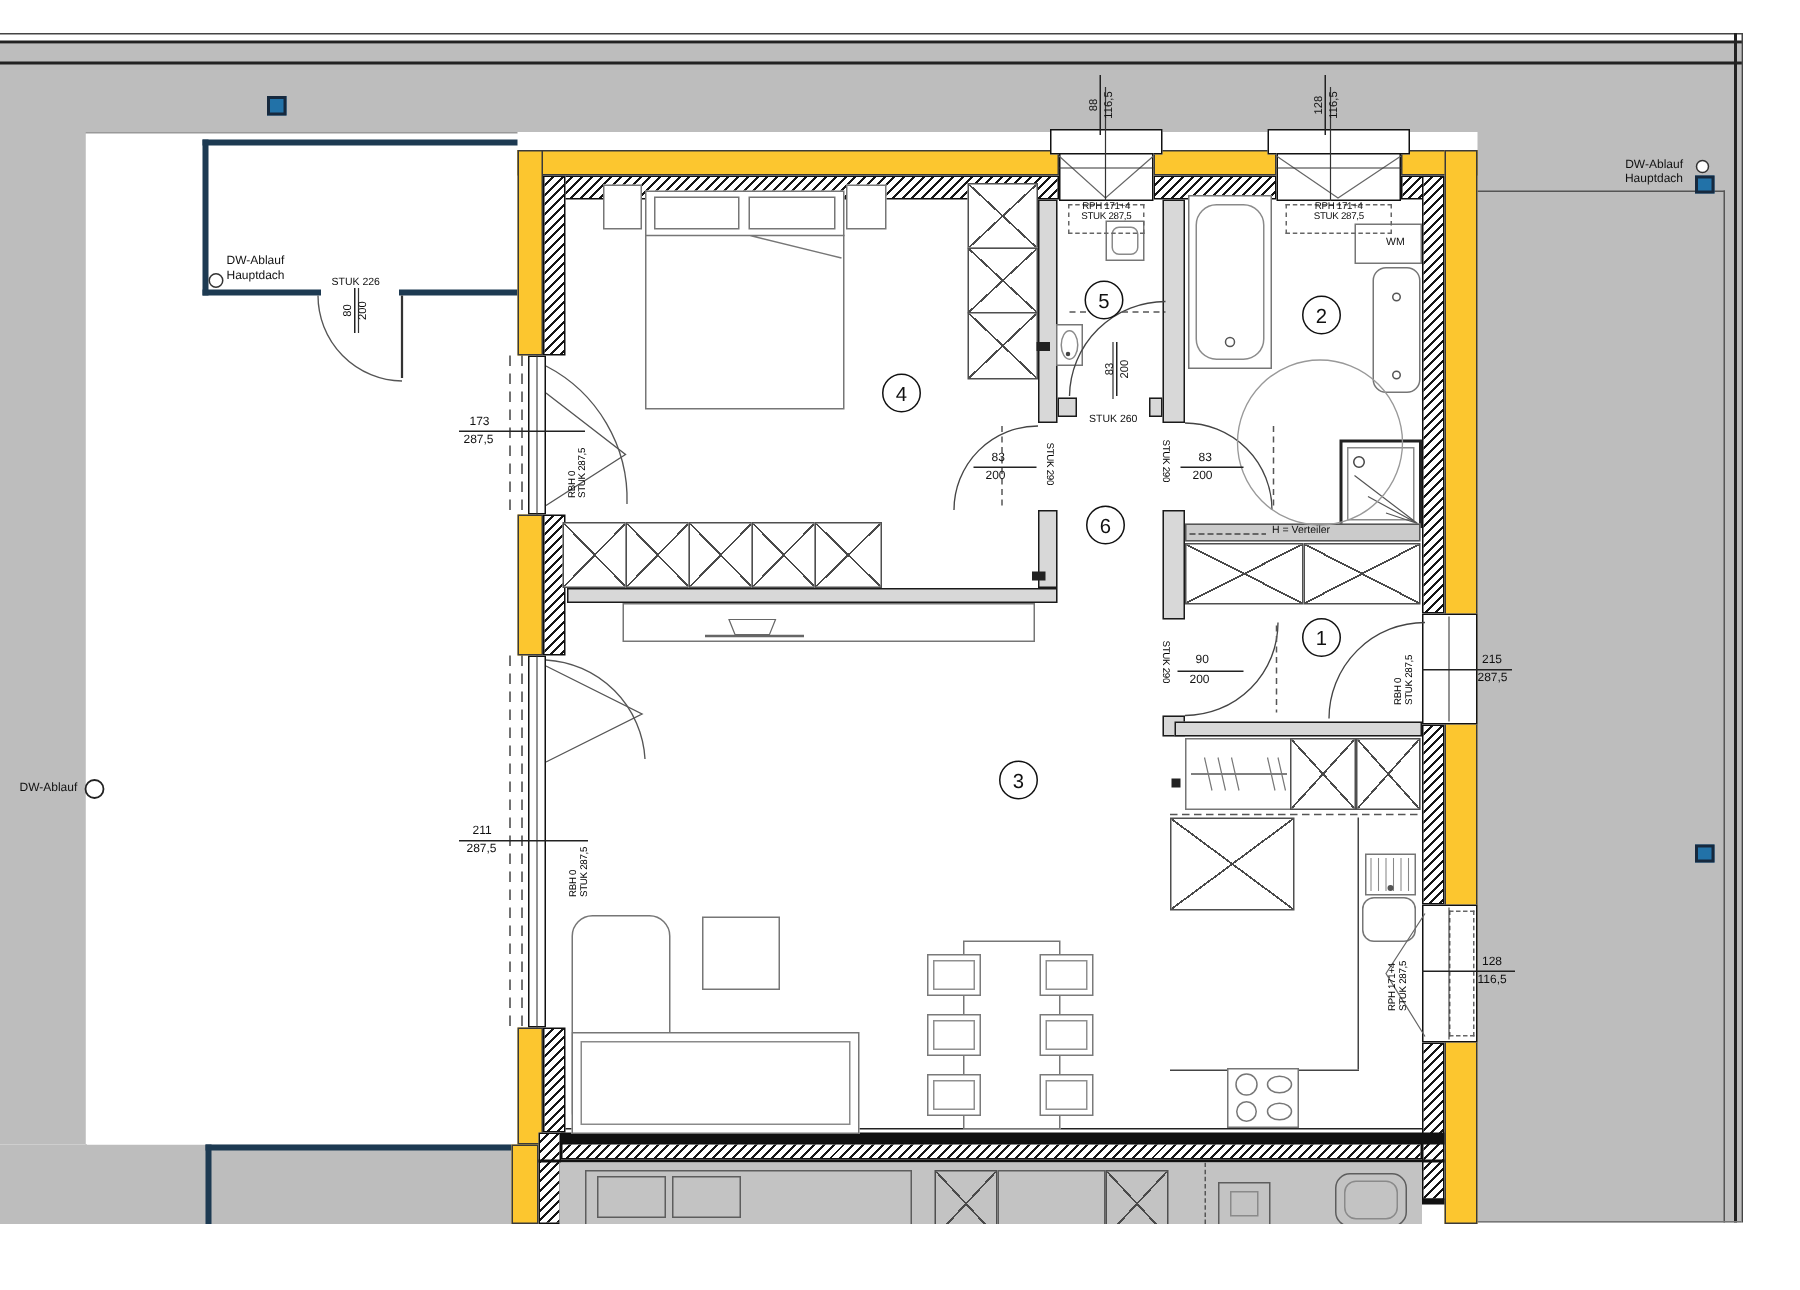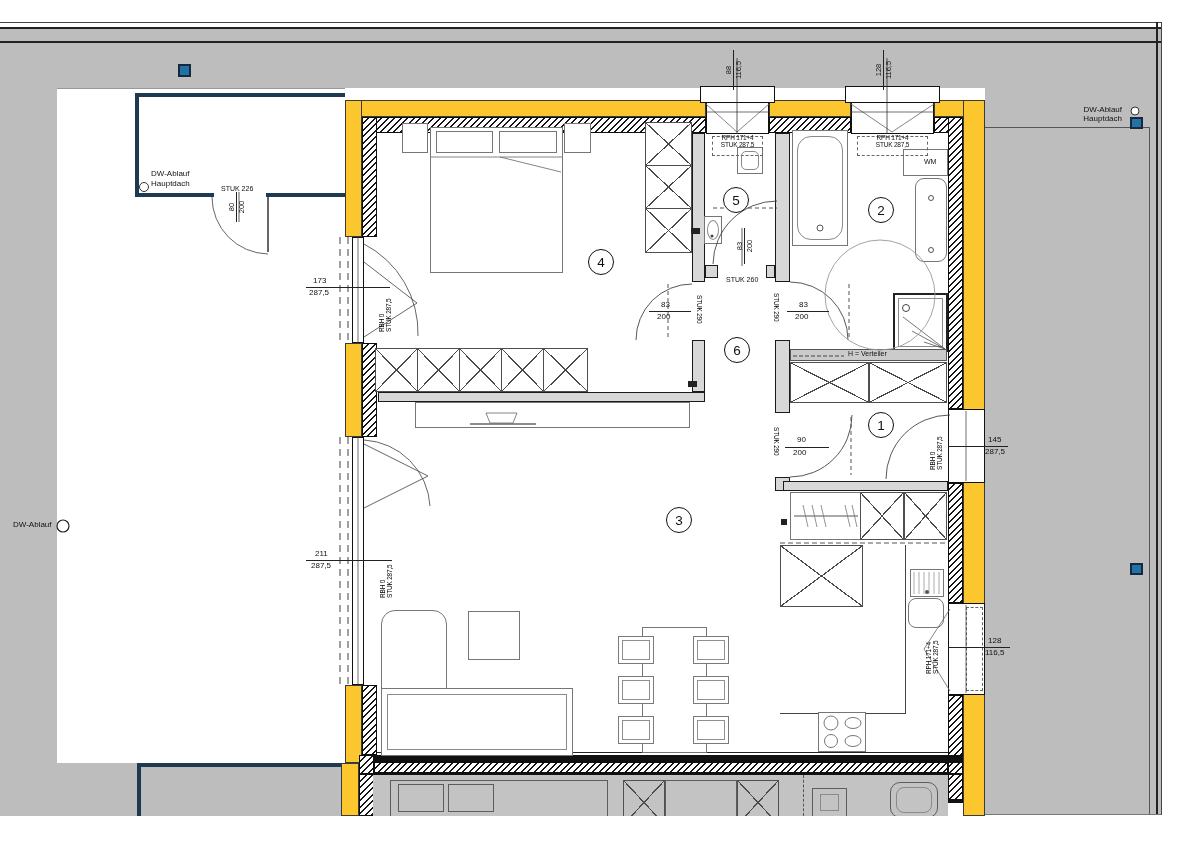--- a/index.html
+++ b/index.html
@@ -291,21 +291,21 @@
     <div>STUK 287,5</div>
   </div>
 
   <div class="t t8" style="left:315px;top:550px">211</div>
   <div class="t t8" style="left:311px;top:562px">287,5</div>
   <div class="abs rotm90 t65" style="left:379px;top:598px;width:60px">
     <div>RBH 0</div>
     <div>STUK 287,5</div>
   </div>
 
-  <div class="t t8" style="left:988px;top:436px">145</div>
+  <div class="t t8" style="left:988px;top:436px">215</div>
   <div class="t t8" style="left:985px;top:448px">287,5</div>
   <div class="abs rotm90 t65" style="left:929px;top:470px;width:60px">
     <div>RBH 0</div>
     <div>STUK 287,5</div>
   </div>
 
   <div class="abs rotm90" style="left:724px;top:90px;width:40px">
     <div class="vfrac">
         <span>88</span>
         <span class="fl"></span>

